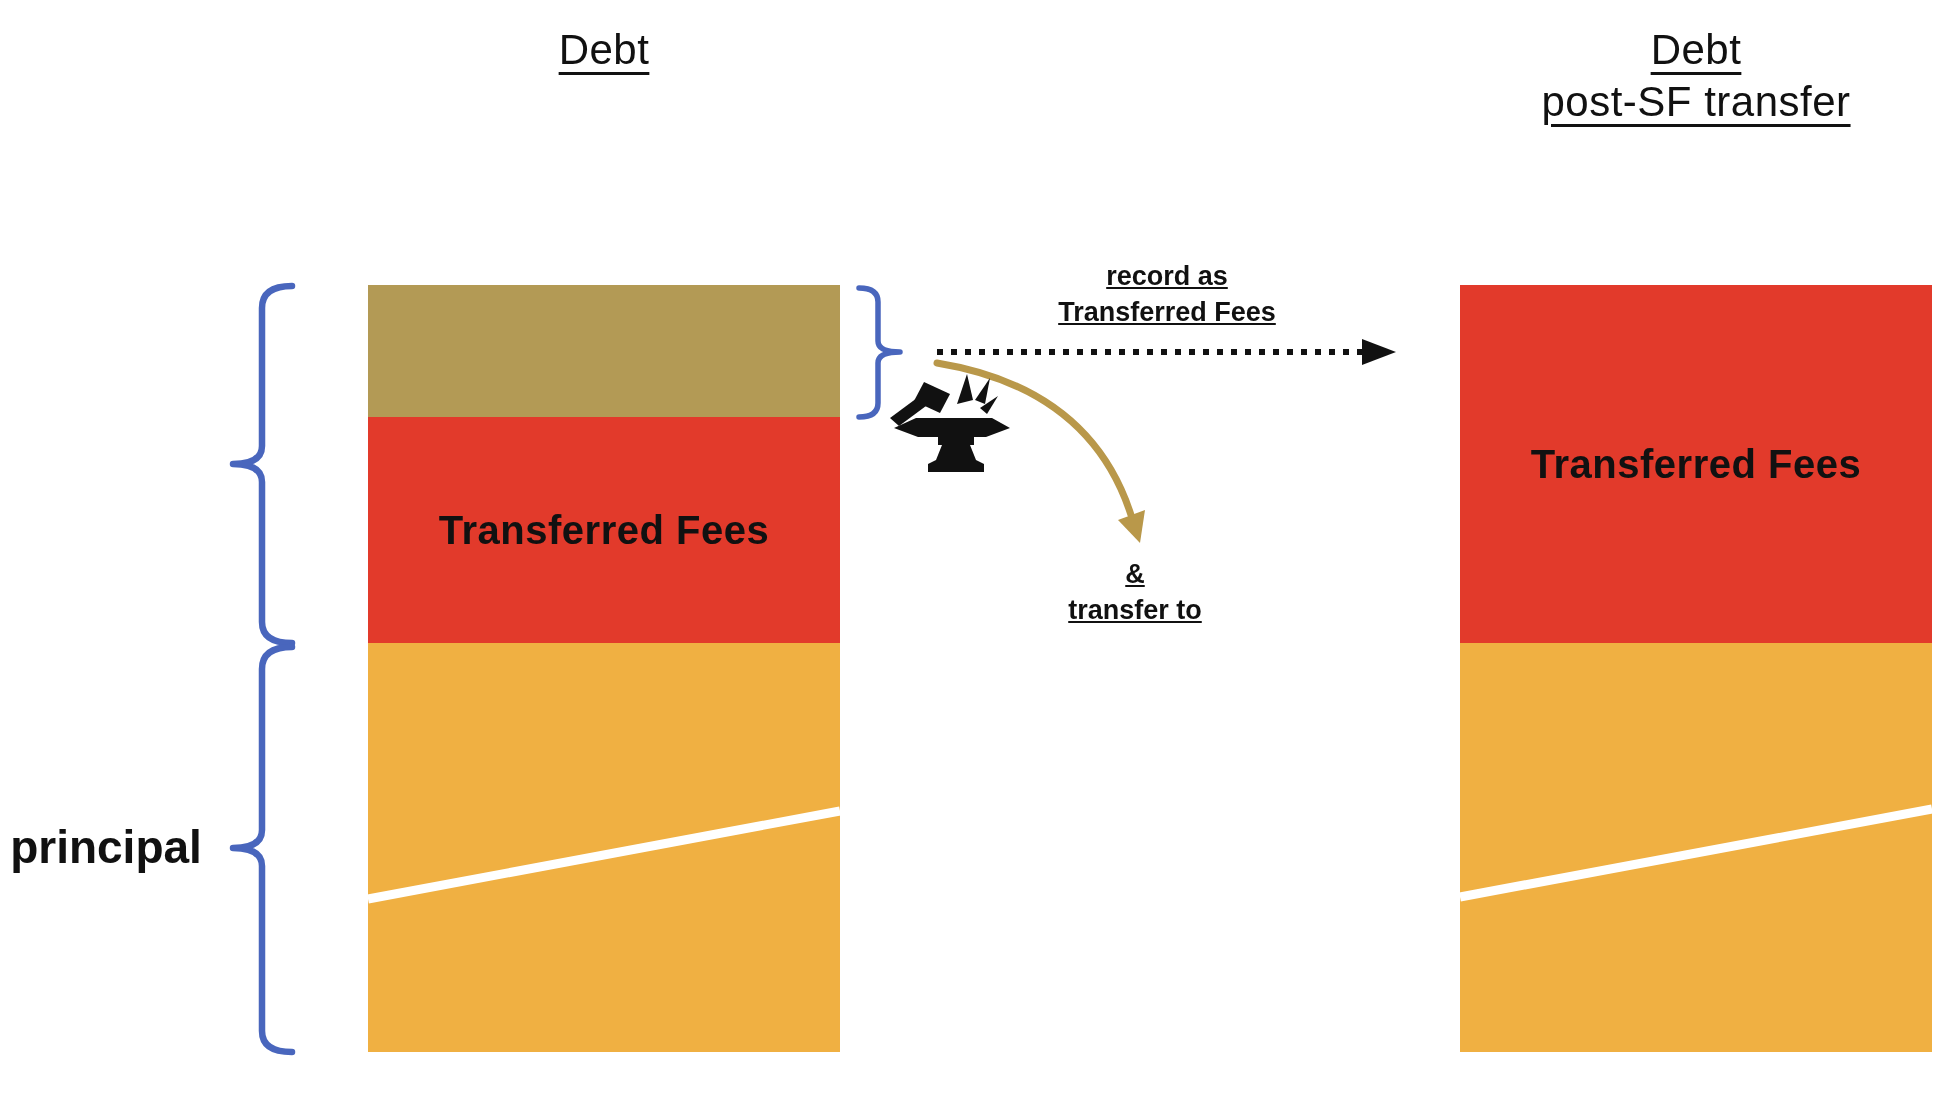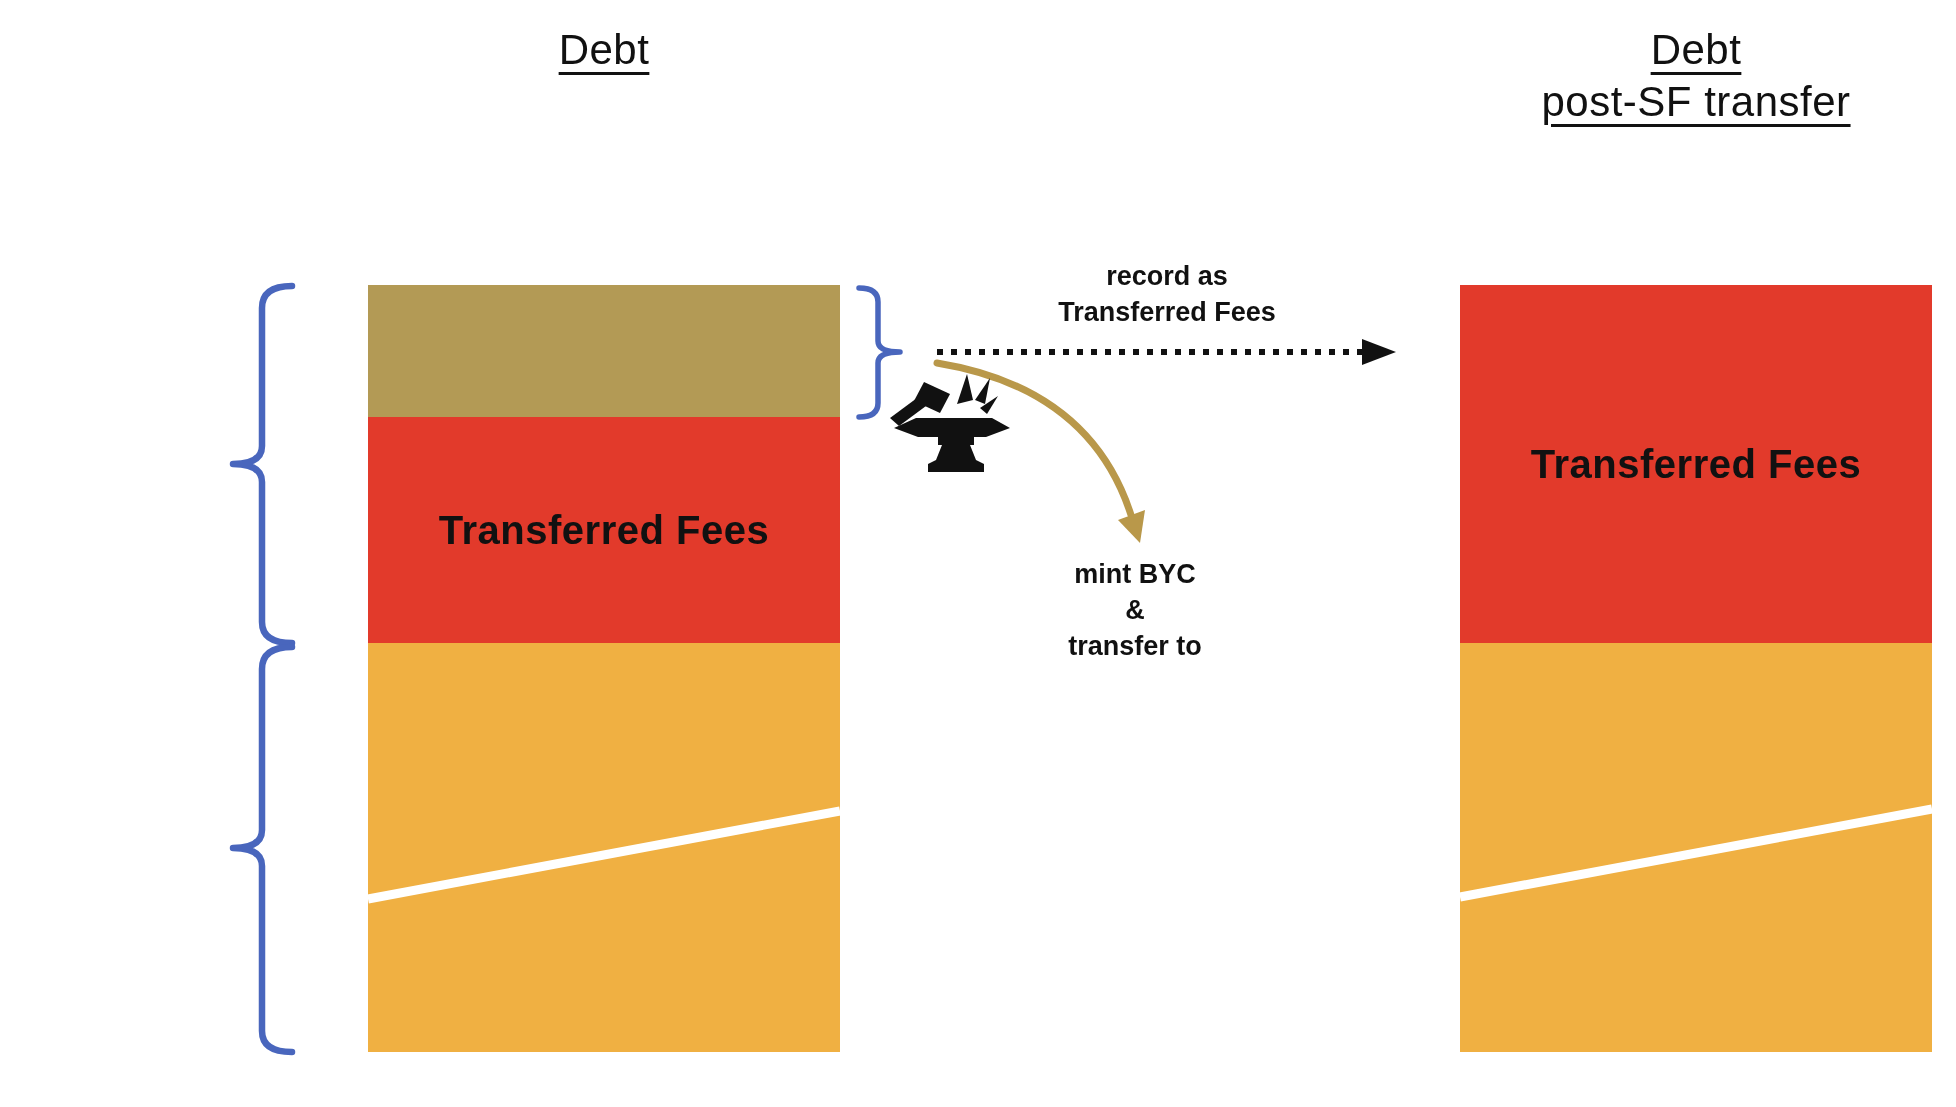--- a/index.html
+++ b/index.html
@@ -27,39 +27,40 @@
   .seg-tan{height:132px;background:var(--seg-tan,#B39A55);}
   .seg-red-left{height:226px;background:var(--seg-red,#E23A2B);}
   .seg-red-right{height:358px;background:var(--seg-red,#E23A2B);}
   .seg-orange{flex:1;background:var(--seg-orange,#F0B042);}
   .seg-label{font-size:40px;font-weight:700;color:var(--ink-black,#111);letter-spacing:.5px;}
   
   .side-label{position:absolute;text-align:center;font-size:46px;font-weight:700;}
   .label-sfs{left:61px;top:430px;width:180px;}
   .label-principal{left:0px;top:820px;width:212px;}
   
-  .note{position:absolute;text-align:center;font-size:27px;font-weight:700;line-height:36px;}
+  .note{position:absolute;text-align:center;font-size:27px;font-weight:700;line-height:36px;text-decoration:underline;}
   .note-record{left:967px;top:258px;width:400px;}
   .note-mint{left:985px;top:556px;width:300px;}
   
   .overlay{position:absolute;left:0;top:0;pointer-events:none;}
 </style>
 </head>
 <body>
 
 <div class="canvas">
 
   <div class="chart-title title-left">
     <div><span class="u">Debt</span></div>
   </div>
   <div class="chart-title title-right">
     <div><span class="u">Debt</span></div>
     <div><span class="u">post-SF transfer</span></div>
   </div>
 
+  <div class="side-label label-principal">principal</div>
 
   <div class="bar bar-left">
     <div class="seg seg-tan"></div>
     <div class="seg seg-red-left">
       <span class="seg-label">Transferred Fees</span>
     </div>
     <div class="seg seg-orange"></div>
   </div>
 
   <div class="bar bar-right">
@@ -67,21 +68,20 @@
       <span class="seg-label">Transferred Fees</span>
     </div>
     <div class="seg seg-orange"></div>
   </div>
 
   <div class="note note-record">
     <div>record as</div>
     <div>Transferred Fees</div>
   </div>
   <div class="note note-mint">
-    <div>mint BYC</div>
     <div>&amp;</div>
     <div>transfer to</div>
   </div>
 
   <svg class="overlay" width="1956" height="1107" viewBox="0 0 1956 1107">
 
     <line x1="368" y1="899" x2="840" y2="811" style="stroke:var(--line-white,#fff)" stroke-width="9"></line>
     <line x1="1460" y1="897" x2="1932" y2="809" style="stroke:var(--line-white,#fff)" stroke-width="9"></line>
 
     <path d="M 292 286 Q 262 286 262 308 L 262 446 Q 262 464 233 464 Q 262 464 262 482 L 262 622 Q 262 643 292 643" fill="none" style="stroke:var(--brace-blue,#4966BD)" stroke-width="6.5" stroke-linecap="round" stroke-linejoin="round"></path>

